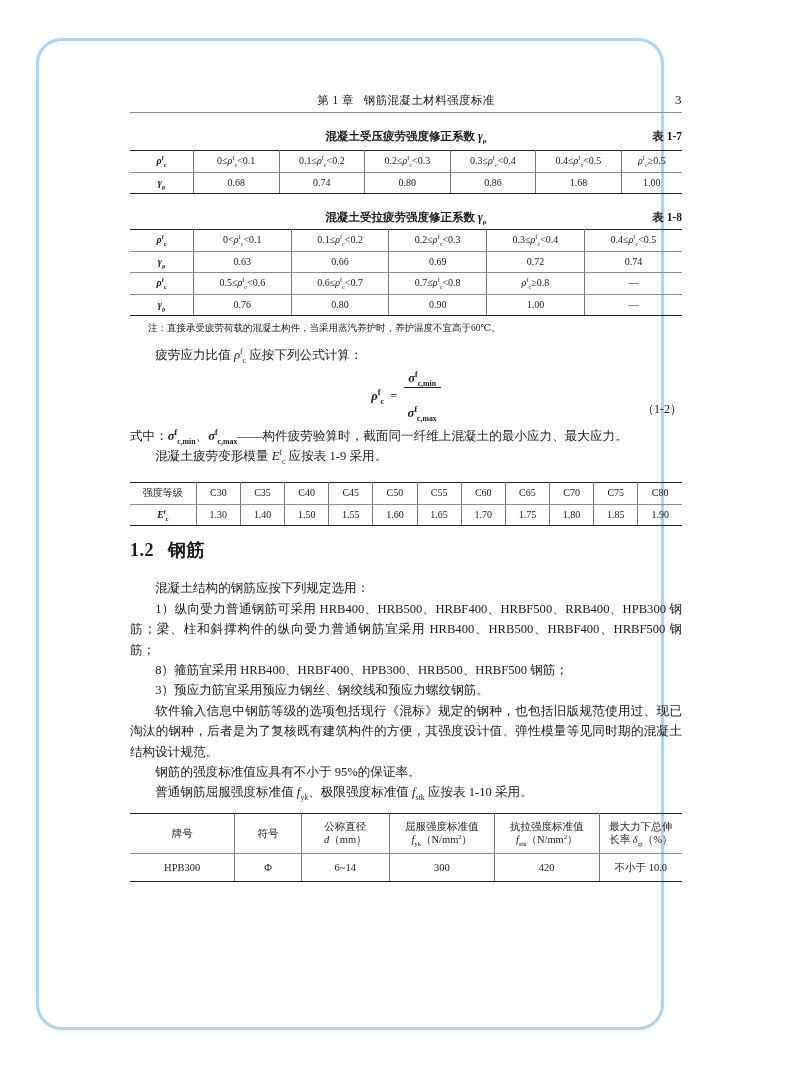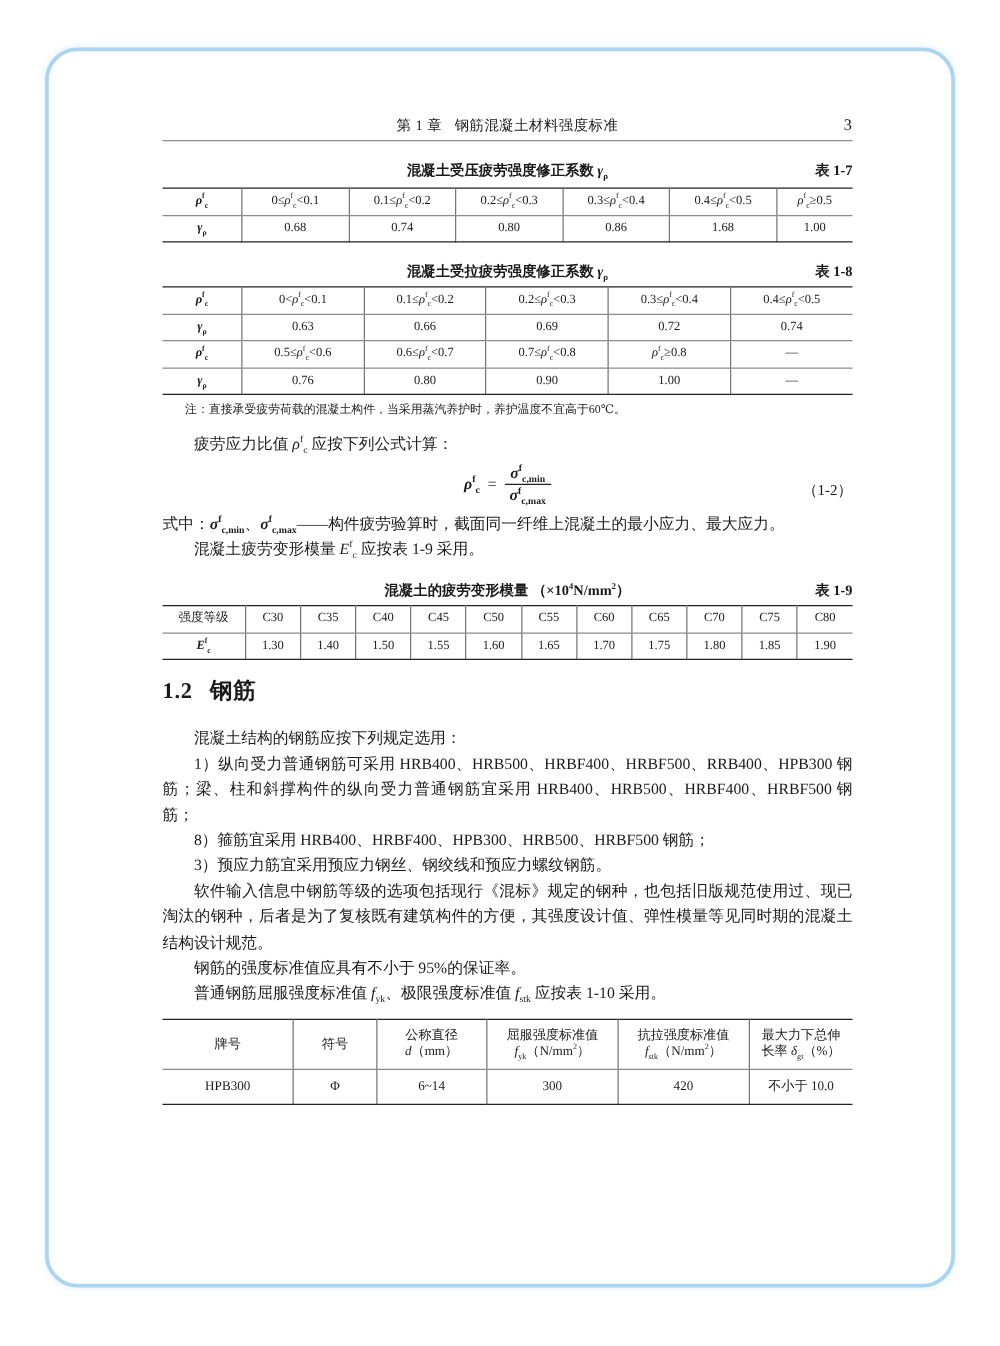--- a/index.html
+++ b/index.html
@@ -12,21 +12,21 @@
     height: 1077px;
     overflow: hidden;
     font-family: "Liberation Serif", "DejaVu Serif", serif;
     color: #1a1a1a;
   }
 
   .page-frame {
     position: absolute;
     left: 36px;
     top: 38px;
-    width: 728px;
+    width: 628px;
     height: 992px;
     border: 3px solid #a9d5f2;
     border-radius: 26px;
     background: #ffffff;
     box-sizing: border-box;
     box-shadow: 0 0 6px rgba(169, 213, 242, 0.35);
   }
 
   .page-inner {
     position: absolute;
@@ -117,21 +117,21 @@
   sup.sp { vertical-align: super; }
   sub.sb { vertical-align: sub; }
   .stackfrac {
     display: inline-block;
     vertical-align: middle;
     text-align: center;
     position: relative;
     top: -1px;
   }
   .stackfrac .num { display: block; padding: 0 4px 1px 4px; }
-  .stackfrac .den { display: block; padding: 1px 4px 0 4px; border-top: 1px solid #222; }
+  .stackfrac .den { display: block; padding: 18px 4px 0 4px; border-top: 1px solid #222; }
 
   p.body {
     font-size: 12.6px;
     line-height: 1.62;
     margin: 0;
     text-align: justify;
     text-justify: inter-ideograph;
   }
   p.indent { text-indent: 2em; }
 
@@ -287,25 +287,20 @@
     <p class="body" data-name="where-paragraph">
       <span data-name="where-label">式中：</span><span class="bvar" data-name="sigma-min-symbol">σ<sup class="sp">f</sup><sub class="sb">c,min</sub></span><span data-name="comma-1">、</span><span class="bvar" data-name="sigma-max-symbol">σ<sup class="sp">f</sup><sub class="sb">c,max</sub></span><span data-name="where-text">——构件疲劳验算时，截面同一纤维上混凝土的最小应力、最大应力。</span>
     </p>
 
     <p class="body indent" data-name="modulus-paragraph">
       <span data-name="modulus-text">混凝土疲劳变形模量</span><span class="var" data-name="ec-symbol">&nbsp;E<sup class="sp">f</sup><sub class="sb">c</sub>&nbsp;</span><span data-name="modulus-text-end">应按表 1-9 采用。</span>
     </p>
 
     <div class="spacer-md"></div>
 
-    <div class="tbl-caption" data-name="table-1-9-caption">
-      <span data-name="table-1-9-caption-text">混凝土的疲劳变形模量</span>
-      <span data-name="table-1-9-caption-unit">&nbsp;（×10<sup class="sp">4</sup>N/mm<sup class="sp">2</sup>）</span>
-      <span class="tbl-no" data-name="table-1-9-number">表 1-9</span>
-    </div>
     <table class="doc" data-name="table-1-9">
       <colgroup>
         <col style="width:12%">
           <col style="width:8%">
           <col style="width:8%">
           <col style="width:8%">
         <col style="width:8%">
           <col style="width:8%">
           <col style="width:8%">
           <col style="width:8%">

